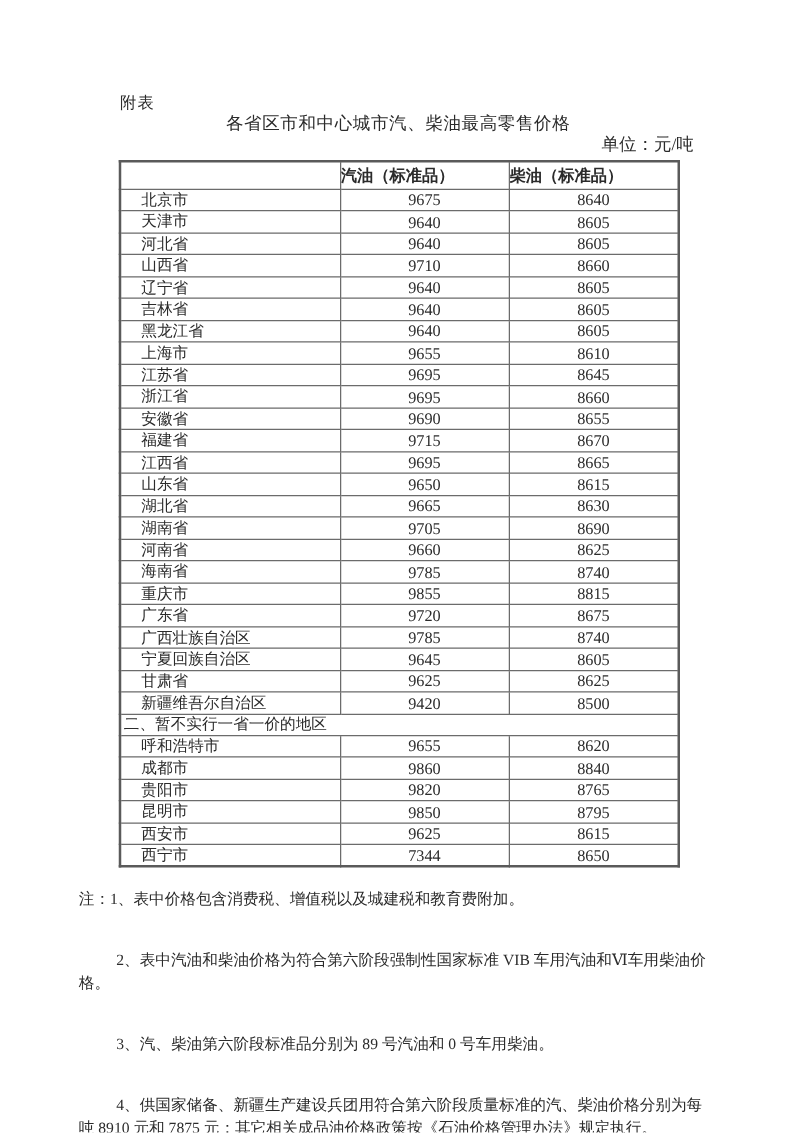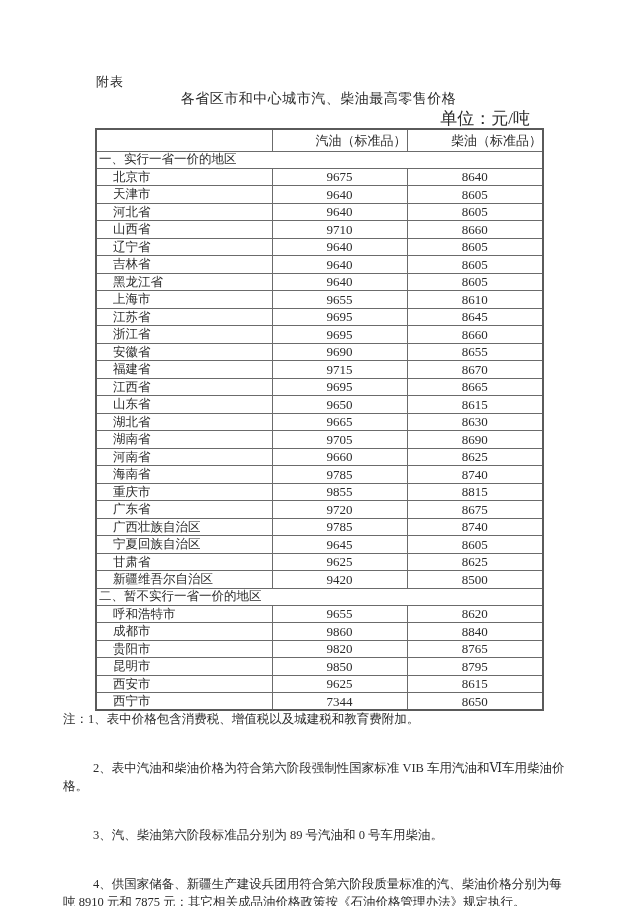--- a/index.html
+++ b/index.html
@@ -16,38 +16,38 @@
   .annotation {
     position: absolute; left: 96px; top: 73px;
     font-size: 13px; letter-spacing: 1px;
   }
   .title {
     position: absolute; left: 95px; top: 90px; width: 447px;
     text-align: center; font-weight: normal; font-size: 14px;
     letter-spacing: 0.5px;
   }
   .unit {
-    position: absolute; top: 107px; right: 110px;
-    font-size: 17px;
+    position: absolute; top: 107px; right: 85px;
+    font-size: 14px;
     margin-left: 12px;
   }
 
   table.price-table {
     position: absolute; left: 95px; top: 128px; width: 447px;
     border-collapse: collapse; table-layout: fixed;
     font-size: 13px;
   }
   table.price-table th, table.price-table td {
     border: 1px solid #6b6b6b;
     font-weight: normal;
     overflow: hidden; white-space: nowrap;
     line-height: 1;
   }
   table.price-table { border: 2px solid #5a5a5a; }
-  tr.header-row th { height: 22px; text-align: right; }
+  tr.header-row th { height: 22px; text-align: left; font-weight: bold; }
   tr.section-row td {
     height: 17px; text-align: left; padding-left: 2px; font-size: 12.5px;
   }
   tr.data-row td { height: 17.5px; }
   tr.data-row td.region-cell { text-align: left; padding-left: 16px; font-size: 12.5px; }
   tr.data-row td.num-cell { text-align: center; }
 
   .notes {
     position: absolute; left: 63px; top: 710px; width: 492px;
     font-size: 12.5px; line-height: 18px;
@@ -73,23 +73,20 @@
       <col style="width:136px">
     </colgroup>
     <thead>
       <tr class="header-row">
         <th class="region-col"></th>
         <th>汽油（标准品）</th>
         <th>柴油（标准品）</th>
       </tr>
     </thead>
     <tbody id="table-body">
-        <tr class="section-row">
-          <td colspan="3">一、实行一省一价的地区</td>
-        </tr>
         <tr class="data-row">
           <td class="region-cell">北京市</td>
           <td class="num-cell">9675</td>
           <td class="num-cell">8640</td>
         </tr>
         <tr class="data-row">
           <td class="region-cell">天津市</td>
           <td class="num-cell">9640</td>
           <td class="num-cell">8605</td>
         </tr>

